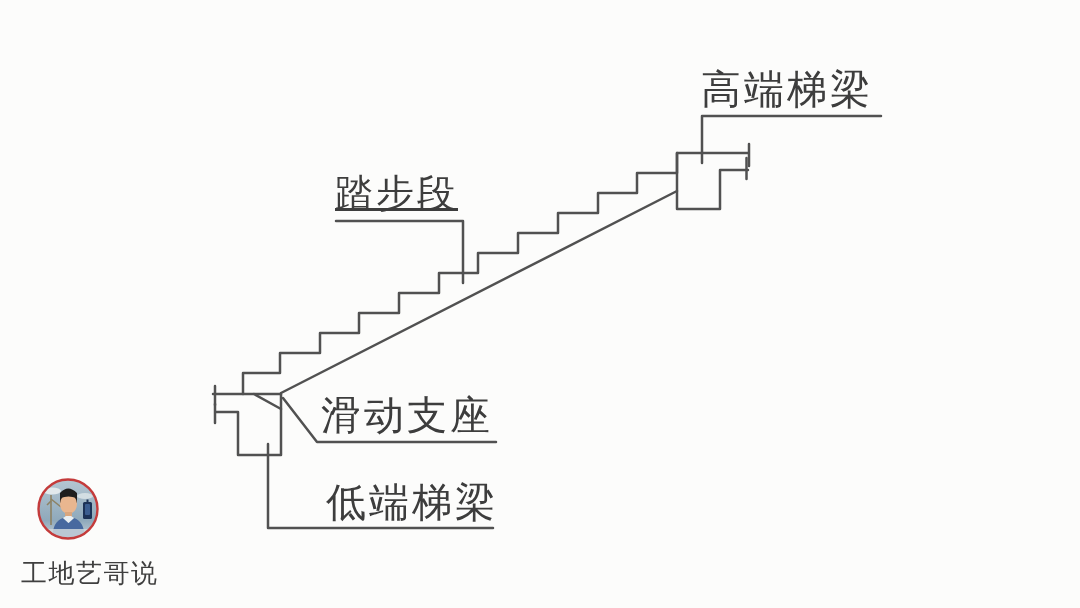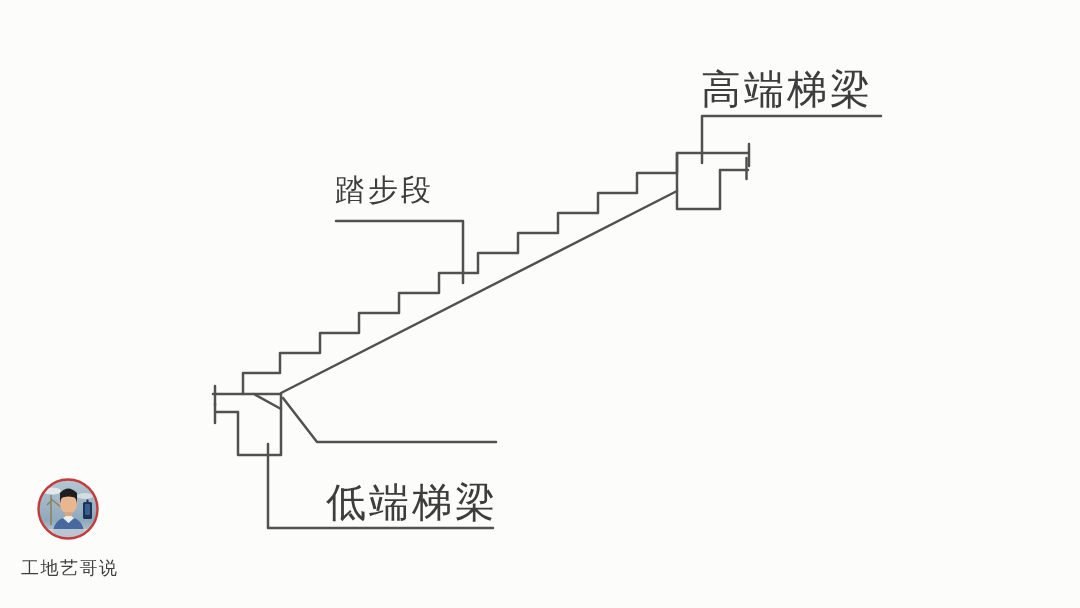--- a/index.html
+++ b/index.html
@@ -7,24 +7,24 @@
     width:1080px;height:608px;position:relative;overflow:hidden;
     background:#fcfcfb;
     font-family:"Liberation Sans","DejaVu Sans",sans-serif;
   }
   #stage{position:absolute;left:0;top:0;width:912px;height:608px;}
   svg{position:absolute;left:0;top:0;display:block;}
   .lbl{
     position:absolute;color:#3d3d3d;white-space:nowrap;
     font-size:40px;letter-spacing:3px;line-height:1.05;font-weight:500;
   }
-  .lbl.small{font-size:30px;}
+  .lbl.small{font-size:38px;text-decoration:underline;}
   .brand-name{
     position:absolute;left:21px;top:556px;
-    font-size:18px;letter-spacing:1.5px;color:#3f3f3f;font-weight:400;
+    font-size:26px;letter-spacing:1.5px;color:#3f3f3f;font-weight:400;
   }
 </style>
 </head>
 <body>
 
 <div id="stage">
 
   <svg width="1080" height="608" viewBox="0 0 1080 608">
     <g fill="none" stroke="#515151" stroke-width="2.5" stroke-linejoin="round" stroke-linecap="round">
 
@@ -49,20 +49,21 @@
       <path d="M 336,221 H 463 V 283"></path>
       <path d="M 283,398 L 317,442 H 496"></path>
       <path d="M 268,444 V 528 H 493"></path>
     </g>
   </svg>
 
   <div class="lbl" style="left:701px;top:68px;">高端梯梁</div>
 
   <div class="lbl small" style="left:335px;top:174px;">踏步段</div>
 
+  <div class="lbl" style="left:321px;top:394px;">滑动支座</div>
 
   <div class="lbl" style="left:326px;top:481px;text-align:center;">低端梯梁</div>
 
   <svg width="76" height="76" viewBox="0 0 76 76" style="left:30px;top:471px;">
     <defs>
       <clipPath id="avclip">
           <circle cx="38" cy="38" r="29"></circle>
         </clipPath>
       <linearGradient id="sky" x1="0" y1="0" x2="0" y2="1">
         <stop offset="0" stop-color="#b4c6d2"></stop>

